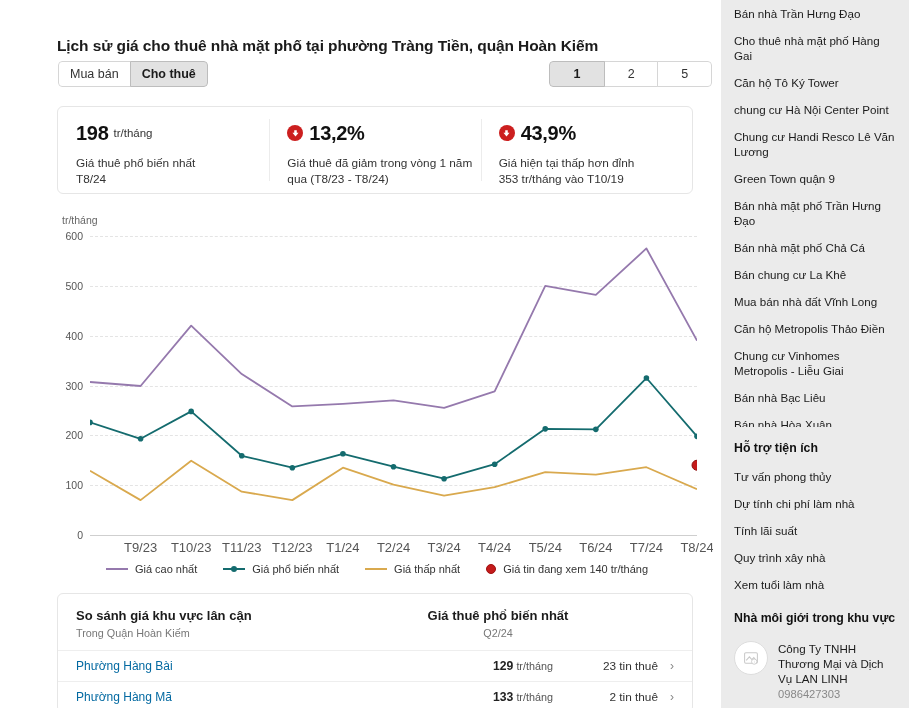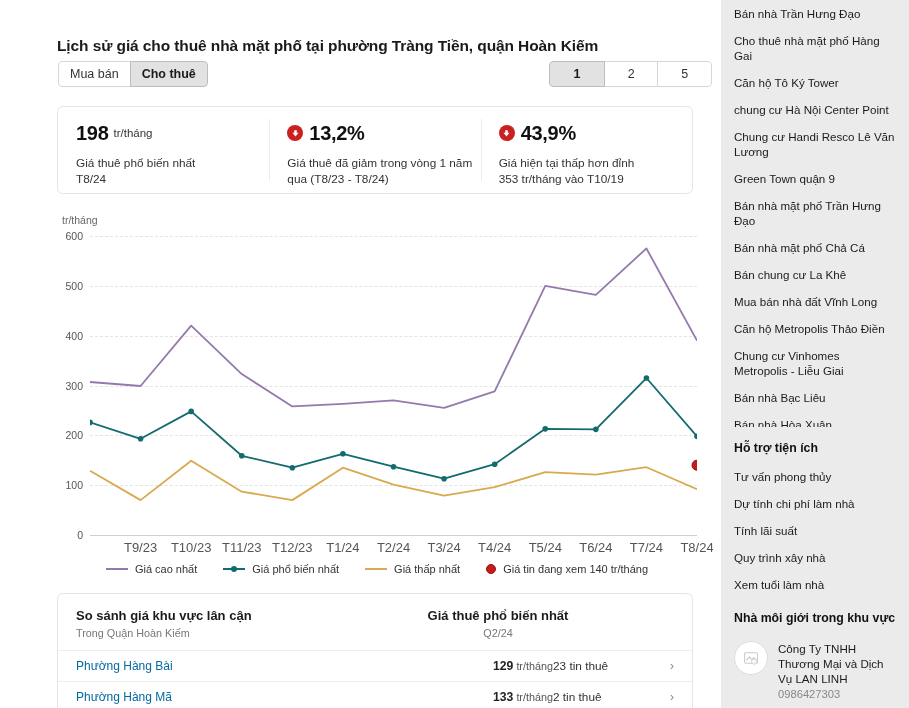--- a/index.html
+++ b/index.html
@@ -85,21 +85,21 @@
   .cmp-head { display:flex; padding:14px 18px 11px 18px; }
   .cmp-head-l { flex:1 1 auto; }
   .cmp-head-title { font-size:13px; font-weight:700; color:#1b1b1b; }
   .cmp-head-sub { font-size:10.8px; color:#777; margin-top:4px; }
   .cmp-head-r { width:300px; text-align:center; padding-right:52px; }
   .cmp-row { display:flex; align-items:center; padding:0 18px; height:31px; border-top:1px solid #eeeeee; }
   .cmp-name { flex:1 1 auto; font-size:12px; color:#0369a1; }
   .cmp-price { width:150px; text-align:right; font-size:12.2px; color:#222; }
   .cmp-price b { font-weight:700; }
   .cmp-price span { font-size:10.8px; color:#555; margin-left:3px; }
-  .cmp-count { width:105px; font-size:11.8px; color:#333; }
+  .cmp-count { width:105px; text-align:right; font-size:11.8px; color:#333; }
   .chev { width:16px; text-align:right; color:#888; font-size:12px; }
 
   
   .side { position:absolute; left:713px; top:0; width:196px; height:708px; background:#fff; }
   .side-card { background:#ebebeb; border-radius:6px; padding:10px 13px; }
   .side-card.c1 { position:absolute; left:8px; top:-10px; width:188px; }
   .side-card.c2 { position:absolute; left:8px; top:427px; width:188px; }
   .side-card.c3 { position:absolute; left:8px; top:597px; width:188px; min-height:111px; }
   .side-link { font-size:11.6px; line-height:15px; color:#1b1b1b; padding:6px 0; cursor:pointer; }
   .side-title { font-size:12.3px; font-weight:700; color:#111; padding:4px 0 8px 0; }

